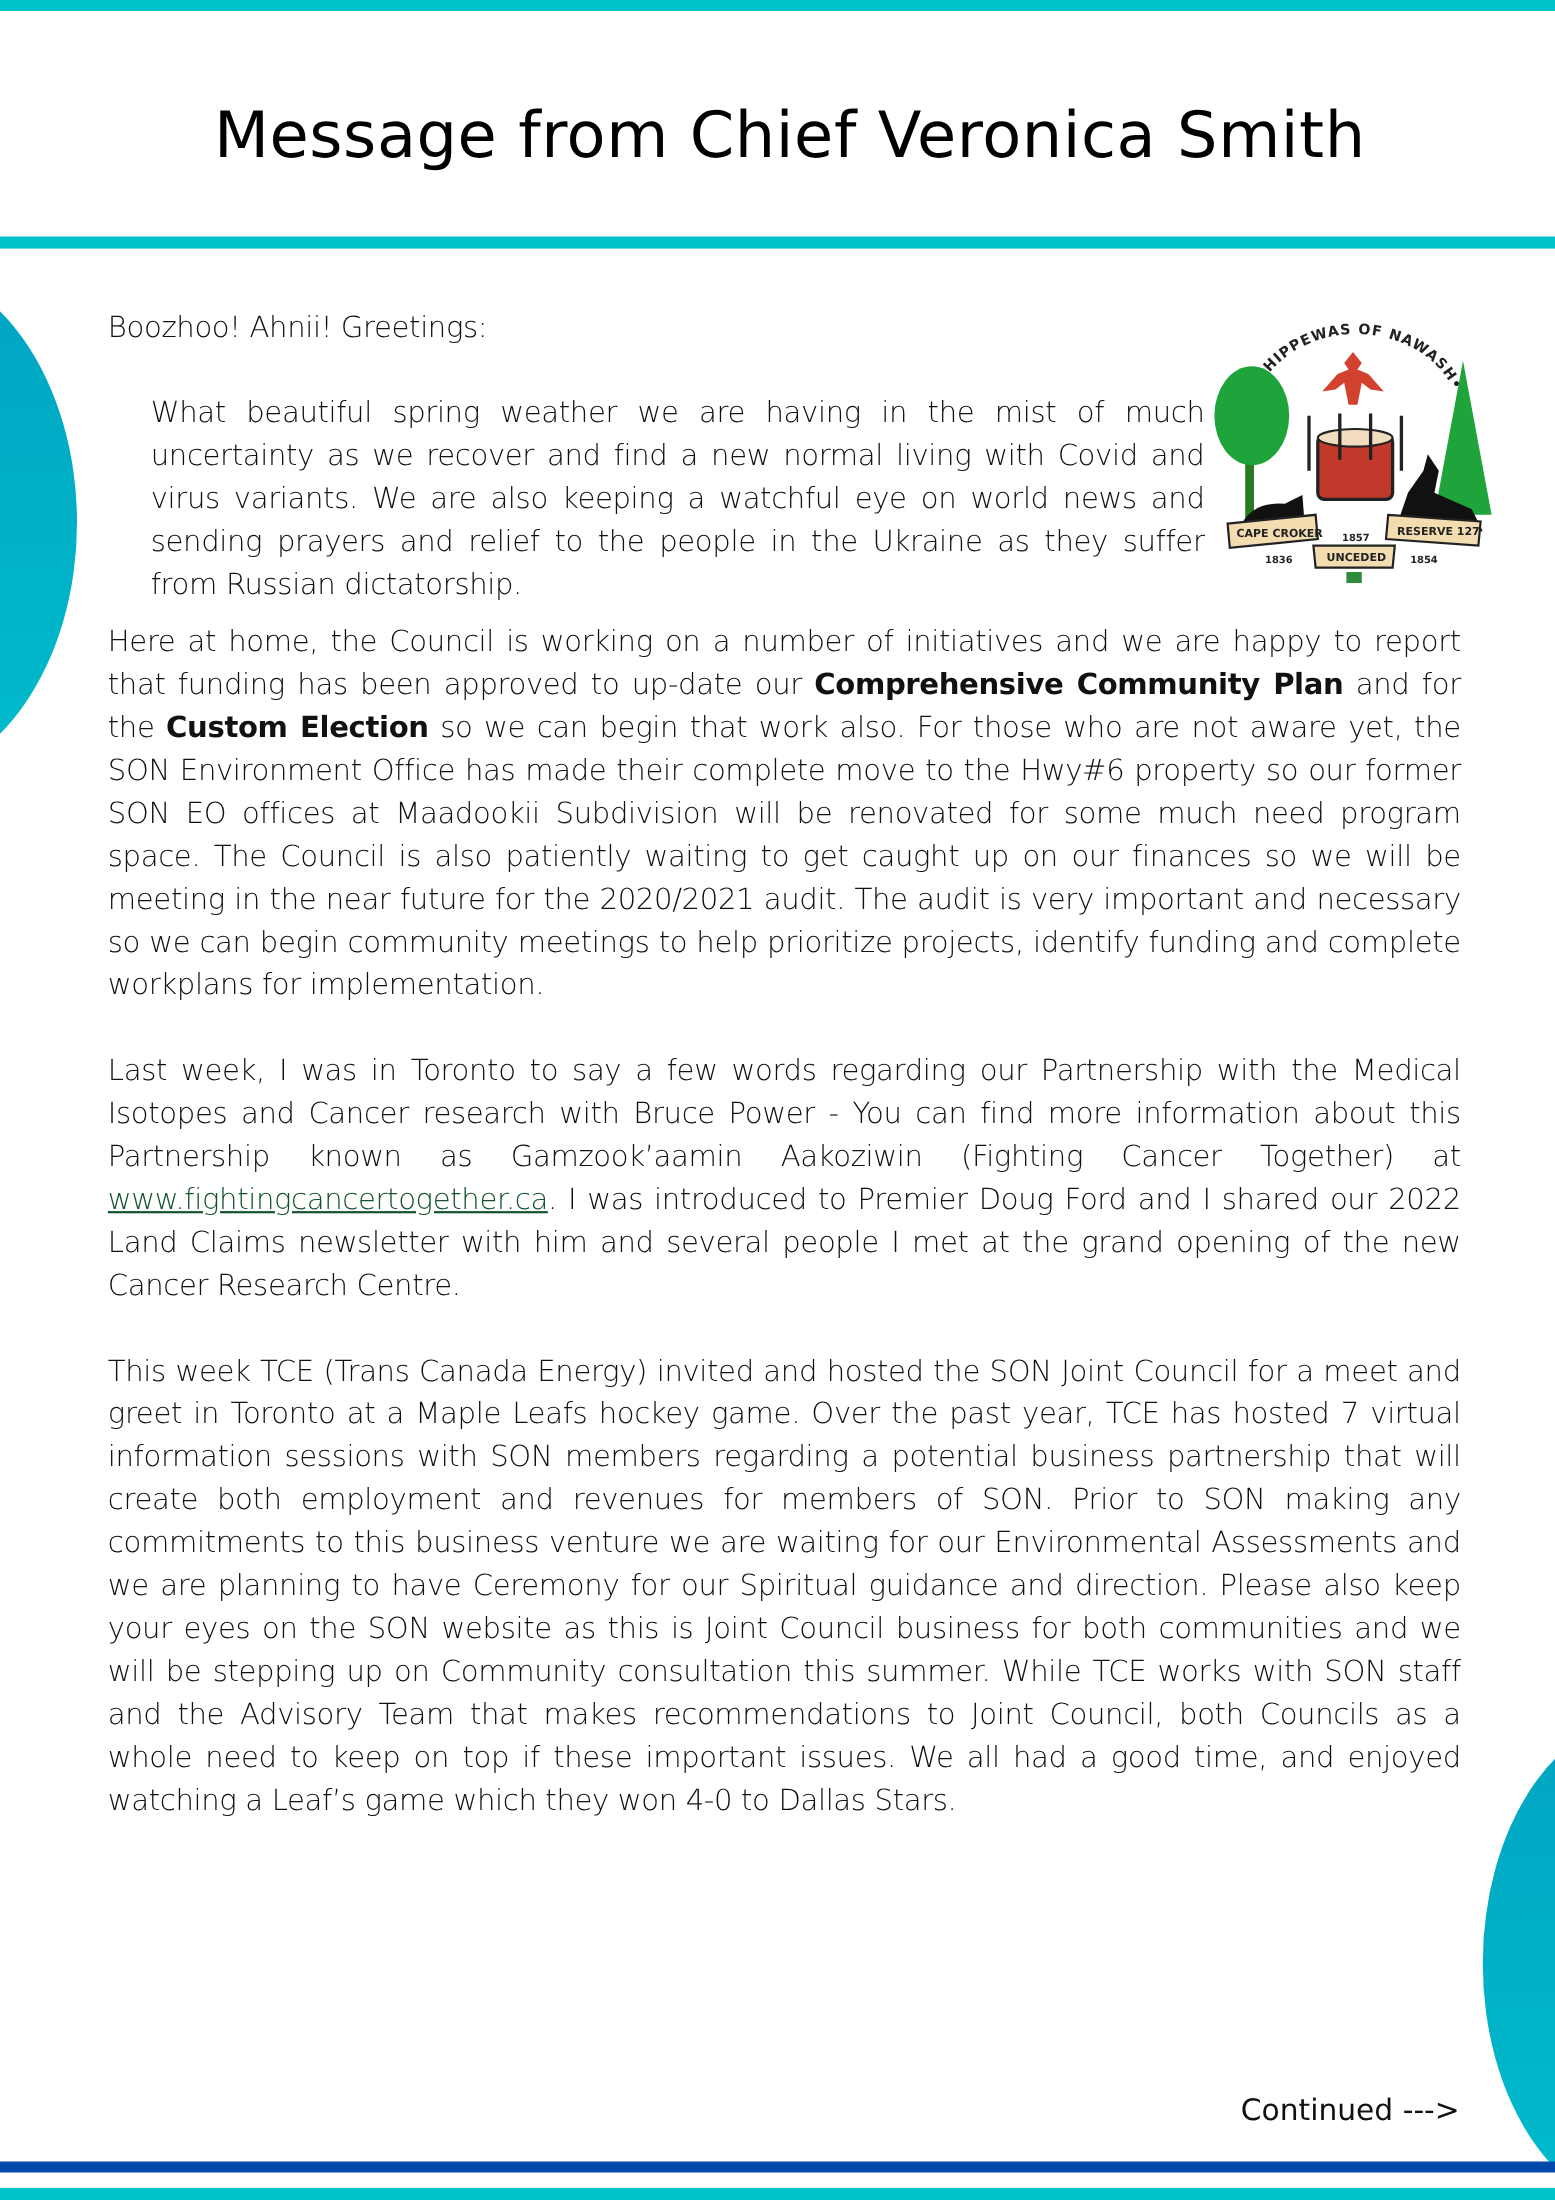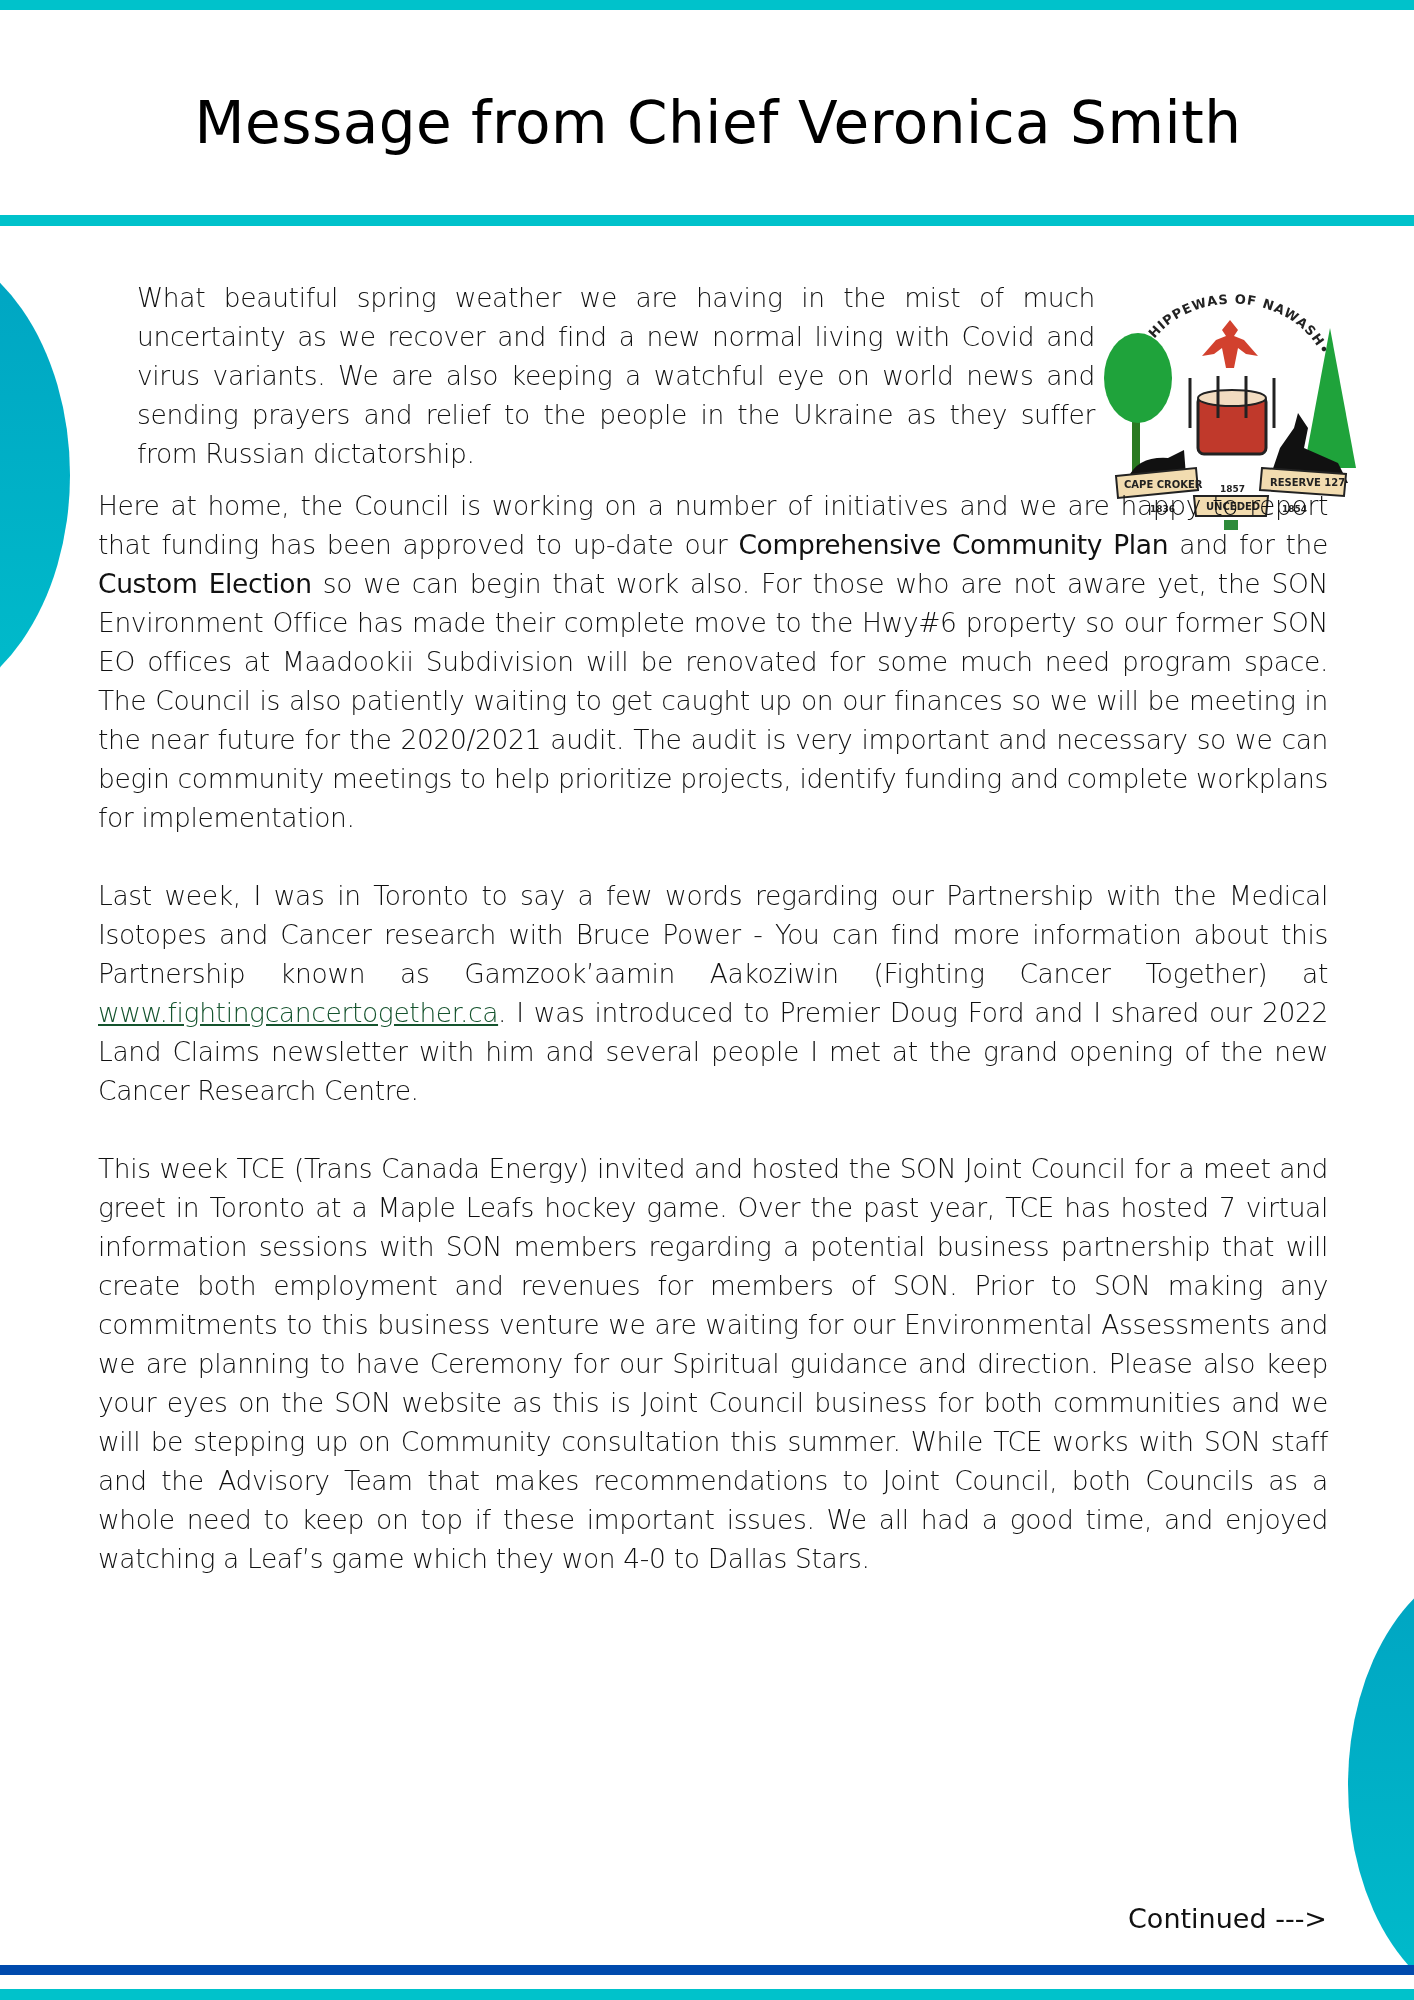--- a/index.html
+++ b/index.html
@@ -28,21 +28,21 @@
 
   .content {
     position: absolute; left: 98px; top: 278px; width: 1230px;
     font-size: 26.5px; line-height: 39px; text-align: justify;
     font-family: "DejaVu Sans", sans-serif; font-weight: 300;
     letter-spacing: -0.35px;
   }
   .content p { margin: 0 0 39px 0; }
   .content p.tight { margin-bottom: 13px; margin-left: 39px; }
   .content p.intro { width: 958px; }
-  .content b { font-weight: 400; }
+  .content b { font-weight: 700; }
   .content a { color: #14532d; text-decoration: underline; }
 
   .logo {
     position: absolute; left: 1098px; top: 278px; width: 265px; height: 260px;
   }
 
   .continued {
     position: absolute; right: 87px; top: 1903px;
     font-size: 27px; font-family: "DejaVu Sans", sans-serif; color: #111;
   }
@@ -101,20 +101,21 @@
       <text x="108" y="232" font-size="10">UNCEDED</text>
       <text x="52" y="234" font-size="9">1836</text>
       <text x="122" y="214" font-size="9">1857</text>
       <text x="184" y="234" font-size="9">1854</text>
     </g>
     <rect x="126" y="242" width="14" height="10" fill="#2e8b3b"></rect>
   </svg>
 </div>
 
 <div class="content">
+  <p class="intro">Boozhoo! Ahnii! Greetings:</p>
   <p class="intro tight">What beautiful spring weather we are having in the mist of much uncertainty as we recover and find a new normal living with Covid and virus variants.  We are also keeping a watchful eye on world news and sending prayers and relief to the people in the Ukraine as they suffer from Russian dictatorship.</p>
   <p><span>Here at home, the Council is working on a number of initiatives and we are happy to report that funding has been approved to up-date our </span><b>Comprehensive Community Plan</b><span> and for the </span><b>Custom Election</b><span> so we can begin that work also.  For those who are not aware yet, the SON Environment Office has made their complete move to the Hwy#6 property so our former SON EO offices at Maadookii Subdivision will be renovated for some much need program space. The Council is also patiently waiting to get caught up on our finances so we will be meeting in the near future for the 2020/2021 audit. The audit is very important and necessary so we can begin community meetings to help prioritize projects, identify funding and complete workplans for implementation.</span></p>
   <p><span>Last week, I was in Toronto to say a few words regarding our Partnership with the Medical Isotopes and Cancer research with Bruce Power -  You can find more information about this Partnership known as Gamzook’aamin Aakoziwin (Fighting Cancer Together) at </span><a>www.fightingcancertogether.ca</a><span>.  I was introduced to Premier Doug Ford and I shared our 2022 Land Claims newsletter with him and several people I met at the grand opening of the new Cancer Research Centre.</span></p>
   <p>This week TCE (Trans Canada Energy) invited and hosted the SON Joint Council for a meet and greet in Toronto at a Maple Leafs hockey game.  Over the past year, TCE has hosted 7 virtual information sessions with SON members regarding a potential business partnership that will create both employment and revenues for members of SON. Prior to SON making any commitments to this business venture we are waiting for our Environmental Assessments and we are planning to have Ceremony for our Spiritual guidance and direction.   Please also keep your eyes on the SON website as this is Joint Council business for both communities and we will be stepping up on Community consultation this summer.   While TCE works with SON staff and the Advisory Team that makes recommendations to Joint Council, both Councils as a whole need to keep on top if these important issues. We all had a good time, and enjoyed watching a Leaf’s game which they won 4-0 to Dallas Stars.</p>
 </div>
 
 <div class="continued">Continued ---&gt;</div>
 
 <div class="bar bar-footer-blue"></div>
 <div class="bar bar-footer-teal"></div>

